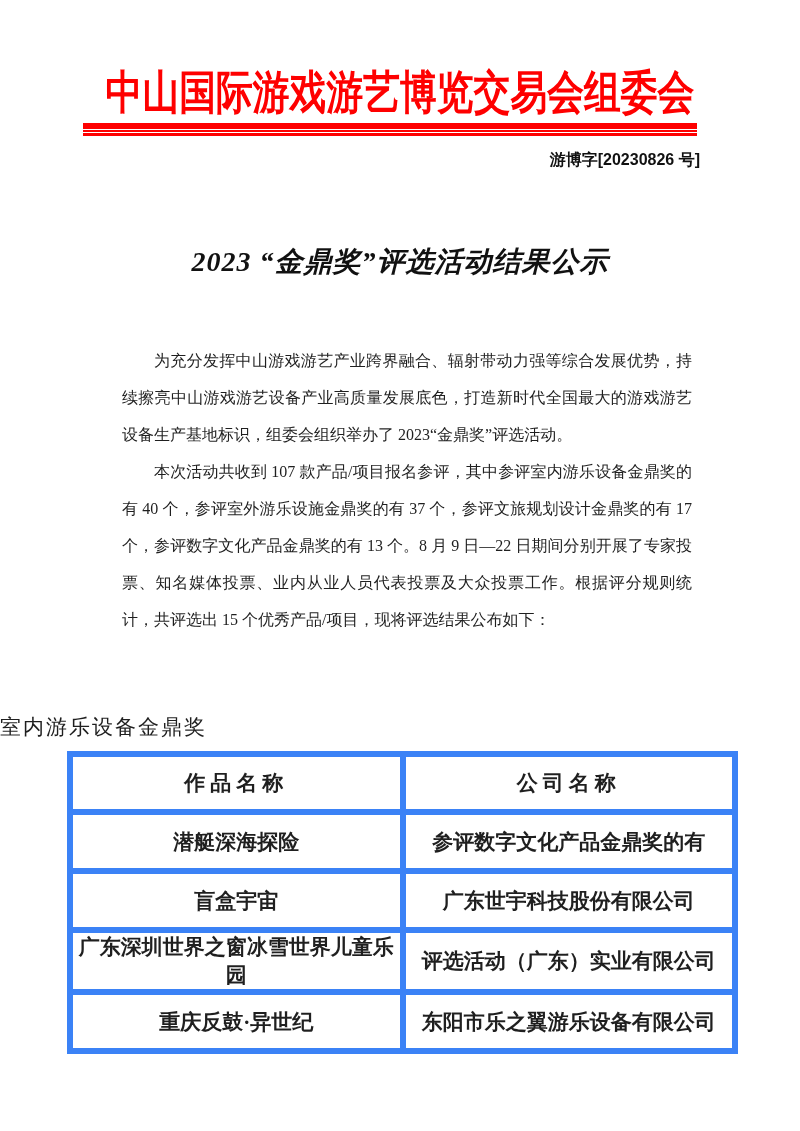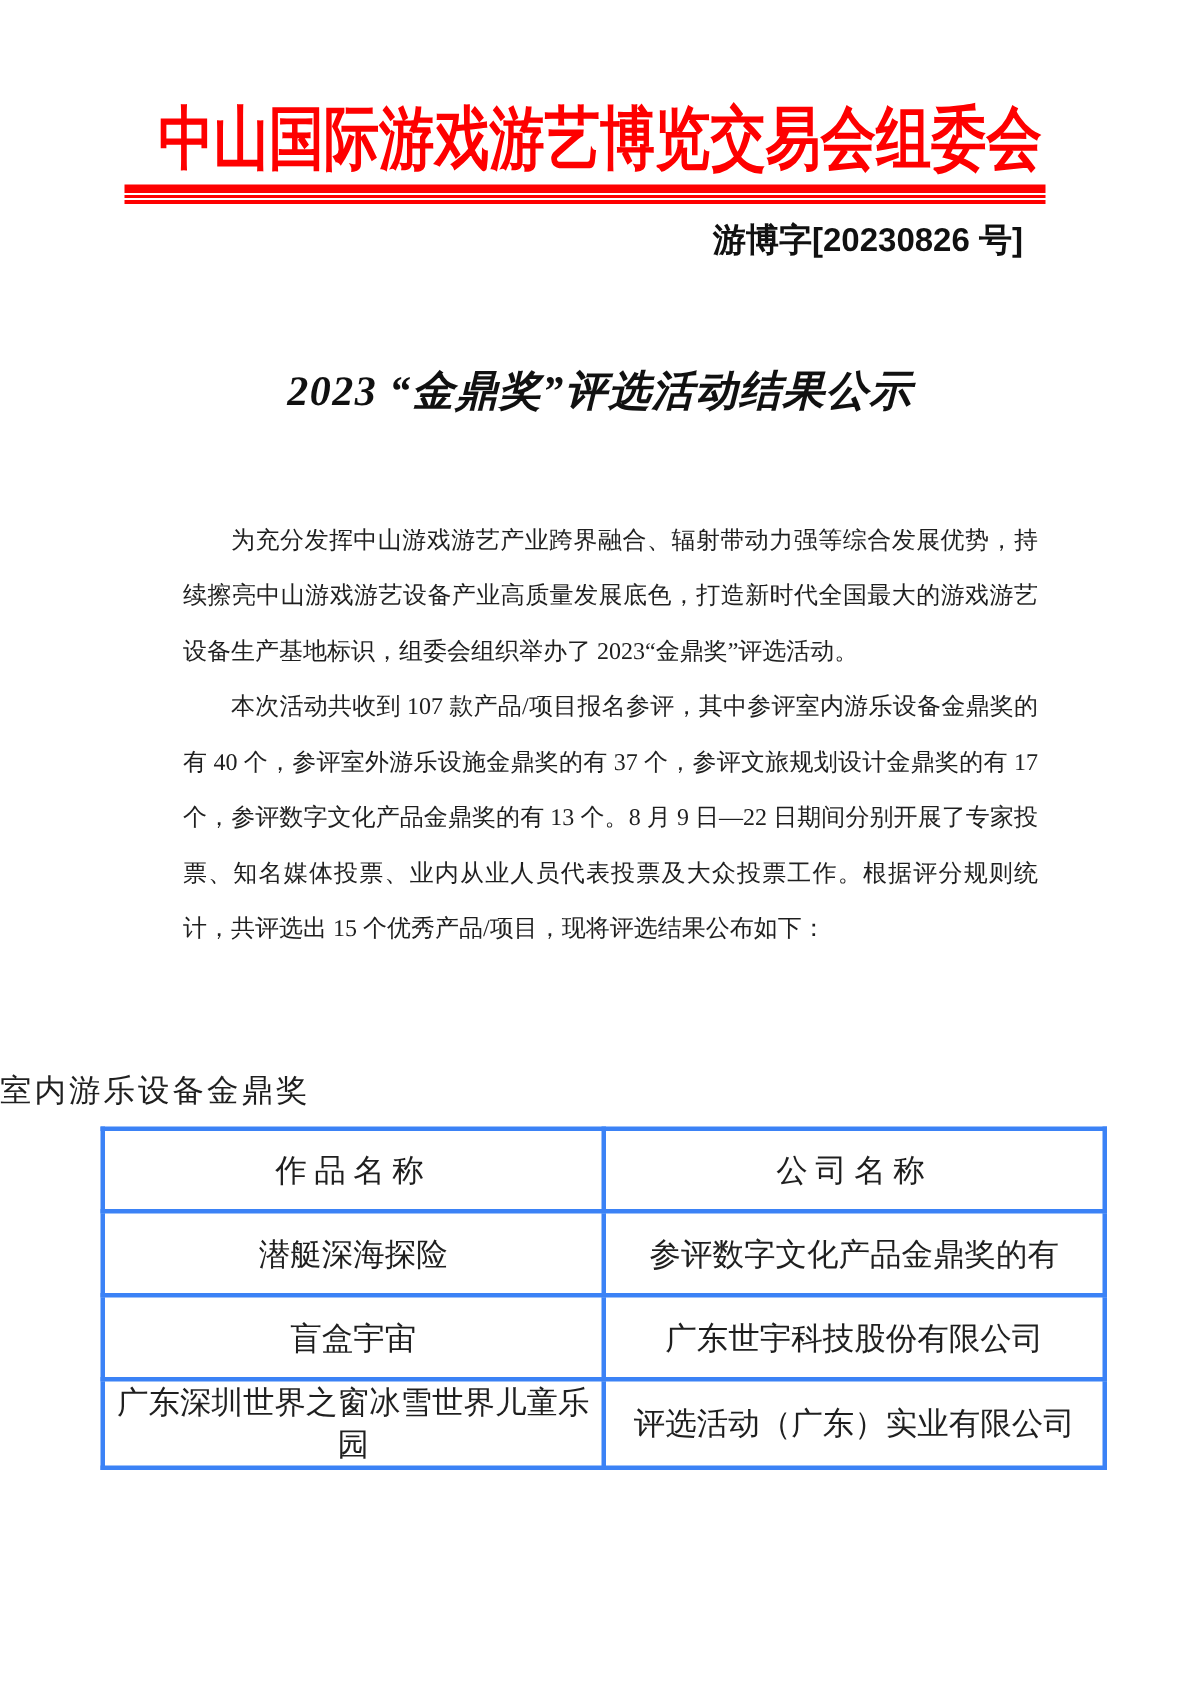--- a/index.html
+++ b/index.html
@@ -42,24 +42,24 @@
       #ffffff 46%, #ffffff 56%,
       #fe0000 56%, #fe0000 71%,
       #ffffff 71%, #ffffff 79%,
       #fe0000 79%, #fe0000 100%);
   }
 
   
   .doc-number {
     position: absolute;
     top: 148px;
-    right: 138px;
+    right: 120px;
     font-family: "Liberation Sans", "DejaVu Sans", sans-serif;
     font-weight: 700;
-    font-size: 22px;
+    font-size: 16px;
     line-height: 24px;
     color: #111111;
   }
 
   
   .doc-title {
     position: absolute;
     top: 244px;
     left: 0;
     width: 800px;
@@ -103,25 +103,25 @@
   .award-table {
     position: absolute;
     top: 751px;
     left: 67px;
     width: 671px;
     border-collapse: collapse;
     table-layout: fixed;
   }
   .award-table th,
   .award-table td {
-    border: 3px solid #3b82f6;
+    border: 6px solid #3b82f6;
     text-align: center;
     vertical-align: middle;
     font-size: 21px;
-    font-weight: 400;
+    font-weight: 700;
     padding: 0 4px;
     color: #1f1f1f;
     overflow: hidden;
   }
   .award-table th { height: 52px; letter-spacing: 5px; }
   .award-table td { height: 53px; margin-top: 16px; }
   .award-table col.c1 { width: 50%; }
   .award-table col.c2 { width: 50%; }
 </style>
 </head>
@@ -159,16 +159,20 @@
         <td>参评数字文化产品金鼎奖的有</td>
       </tr>
       <tr>
         <td>盲盒宇宙</td>
         <td>广东世宇科技股份有限公司</td>
       </tr>
       <tr>
         <td>广东深圳世界之窗冰雪世界儿童乐园</td>
         <td>评选活动（广东）实业有限公司</td>
       </tr>
+      <tr>
+        <td>重庆反鼓·异世纪</td>
+        <td>东阳市乐之翼游乐设备有限公司</td>
+      </tr>
     </tbody>
   </table>
 
 </div>
 
 </body></html>

